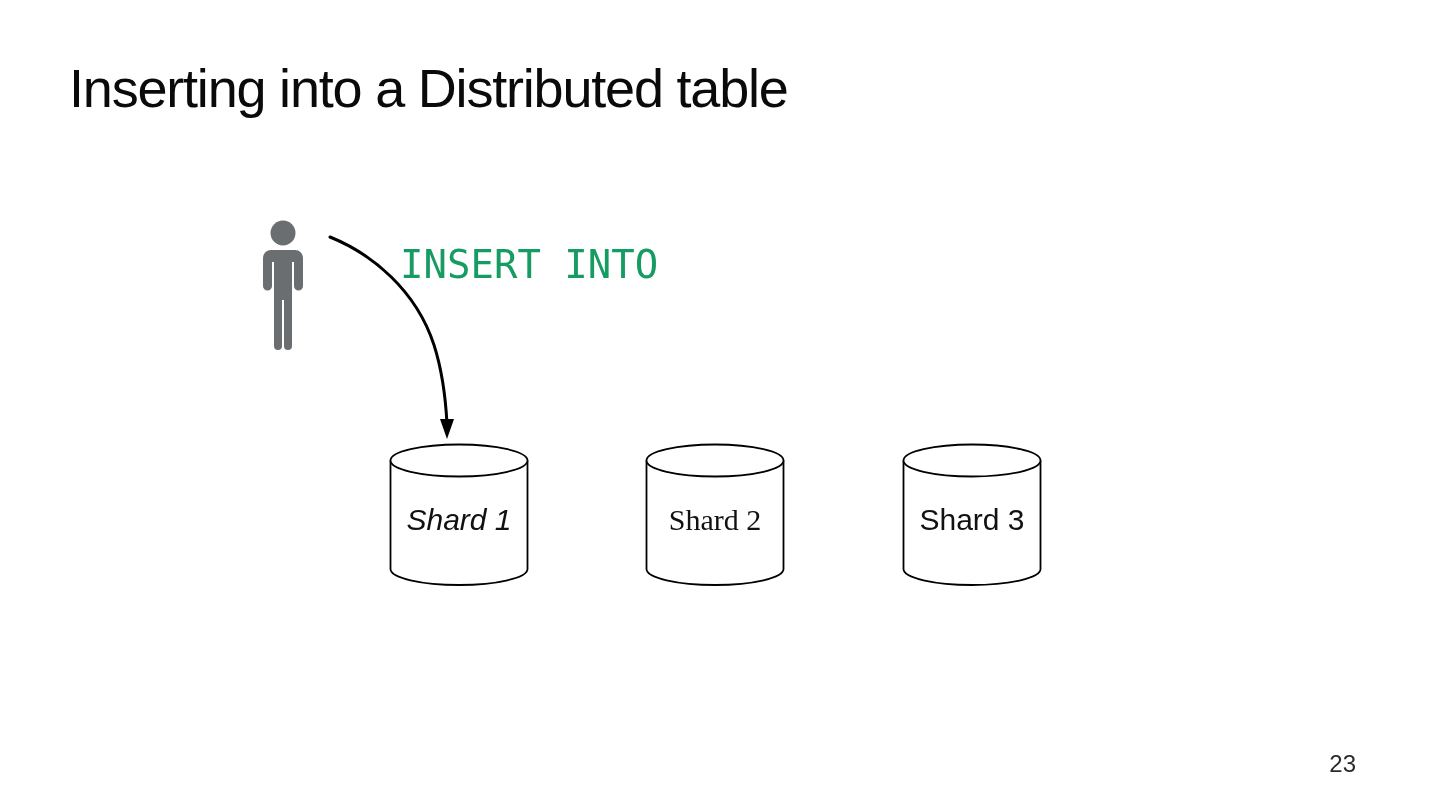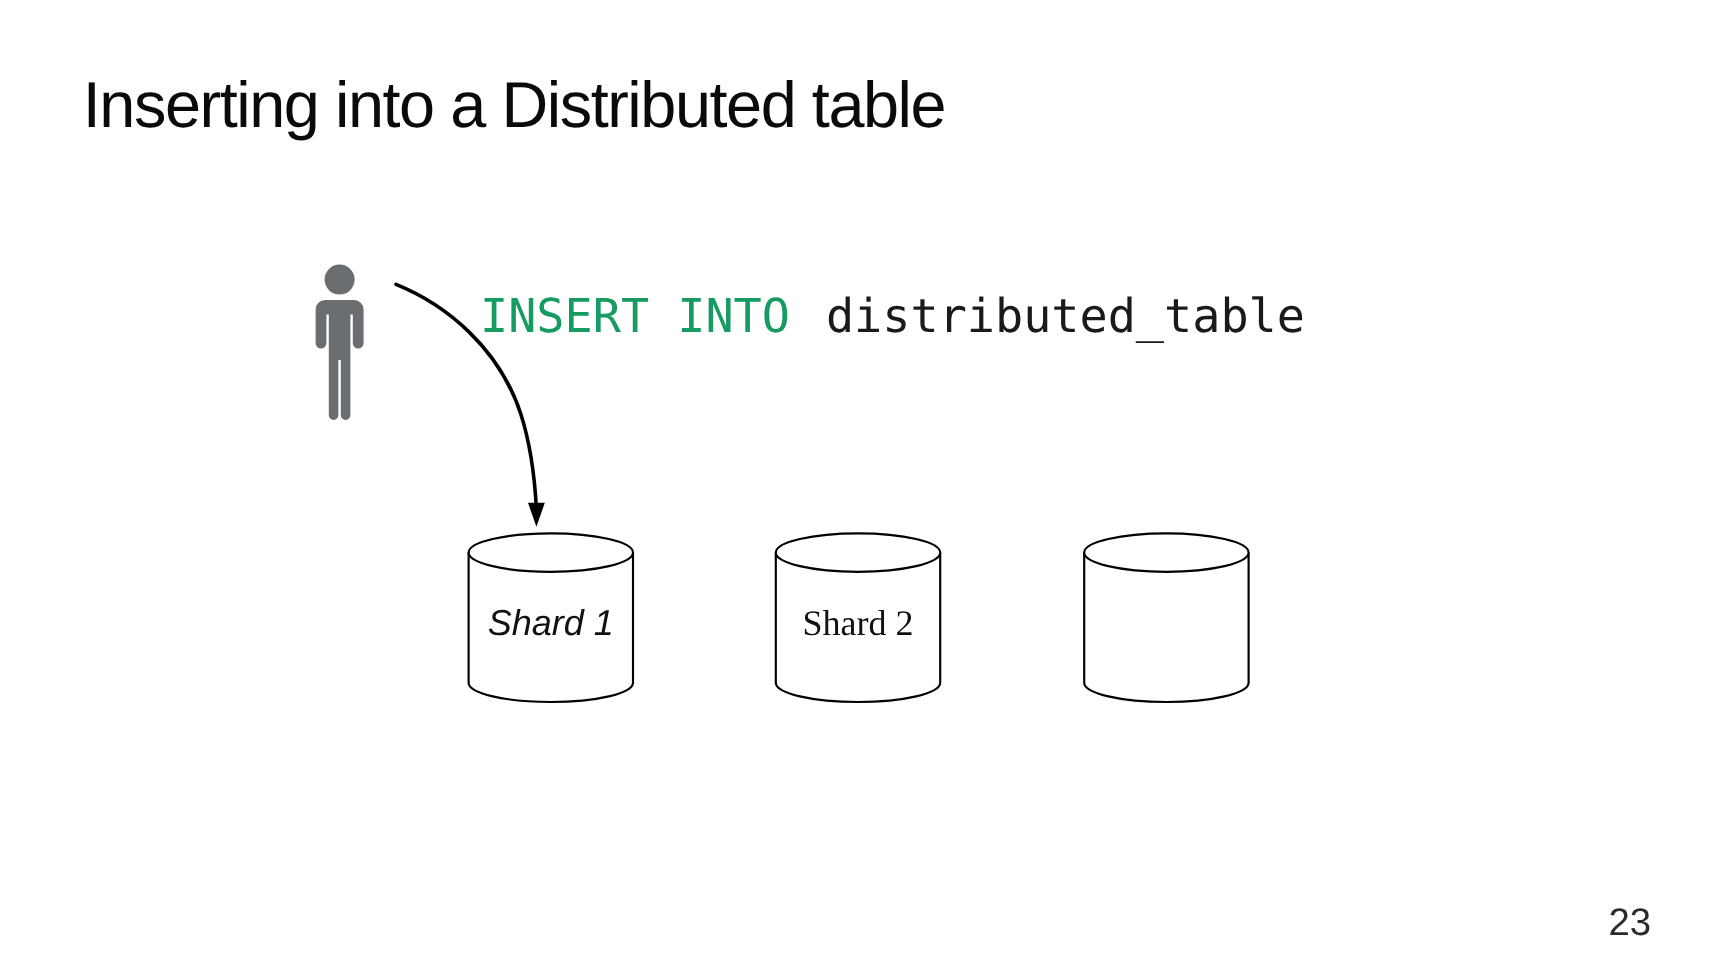--- a/index.html
+++ b/index.html
@@ -75,41 +75,41 @@
     width: 100%;
     text-align: center;
     font-size: 30px;
     line-height: 36px;
     color: #111111;
   }
 
   .page-number {
     position: absolute;
     top: 750px;
-    right: 64px;
-    font-size: 32px;
+    right: 84px;
+    font-size: 24px;
     color: #2b2b2b;
   }
 </style>
 </head>
 <body>
 
 <div class="slide">
 
   <h1 class="slide-title">Inserting into a Distributed table</h1>
 
   <svg class="person" viewBox="0 0 54 130">
     <circle cx="27" cy="13" r="12.5" fill="#6a6e70"></circle>
     <path d="M15,30 h24 a8,8 0 0 1 8,8 v28 a4.5,4.5 0 0 1 -9,0 v-24 h-2 v84
              a4,4 0 0 1 -8,0 v-46 h-2 v46 a4,4 0 0 1 -8,0 v-84 h-2 v24
              a4.5,4.5 0 0 1 -9,0 v-28 a8,8 0 0 1 8,-8 z" fill="#6a6e70"></path>
   </svg>
 
   <div class="query-line">
-    <span class="query-keyword">INSERT INTO</span><span class="query-table">distributed_table</span>
+    <span class="query-keyword">INSERT INTO</span>
   </div>
 
   <svg class="arrow-overlay" viewBox="0 0 1440 810">
     <path d="M330,237 C372,254 416,290 434,345 C443,373 446,405 447,424" fill="none" stroke-width="3" stroke-linecap="round" stroke="#000000"></path>
     <path d="M447,439 L440,419 L454,419 Z" fill="#000000"></path>
   </svg>
 
   <div class="shard shard-1">
     <svg viewBox="0 0 140 144">
       <path d="M1.5,17.5 L1.5,126 A68.5,16 0 0 0 138.5,126 L138.5,17.5" fill="#ffffff" stroke="#000000" stroke-width="1.8"></path>
@@ -124,17 +124,18 @@
       <ellipse cx="70" cy="17.5" rx="68.5" ry="16" fill="#ffffff" stroke="#000000" stroke-width="1.8"></ellipse>
     </svg>
     <div class="shard-label">Shard 2</div>
   </div>
 
   <div class="shard shard-3">
     <svg viewBox="0 0 140 144">
       <path d="M1.5,17.5 L1.5,126 A68.5,16 0 0 0 138.5,126 L138.5,17.5" fill="#ffffff" stroke="#000000" stroke-width="1.8"></path>
       <ellipse cx="70" cy="17.5" rx="68.5" ry="16" fill="#ffffff" stroke="#000000" stroke-width="1.8"></ellipse>
     </svg>
+    <div class="shard-label">Shard 3</div>
   </div>
 
   <div class="page-number">23</div>
 
 </div>
 
 </body></html>

